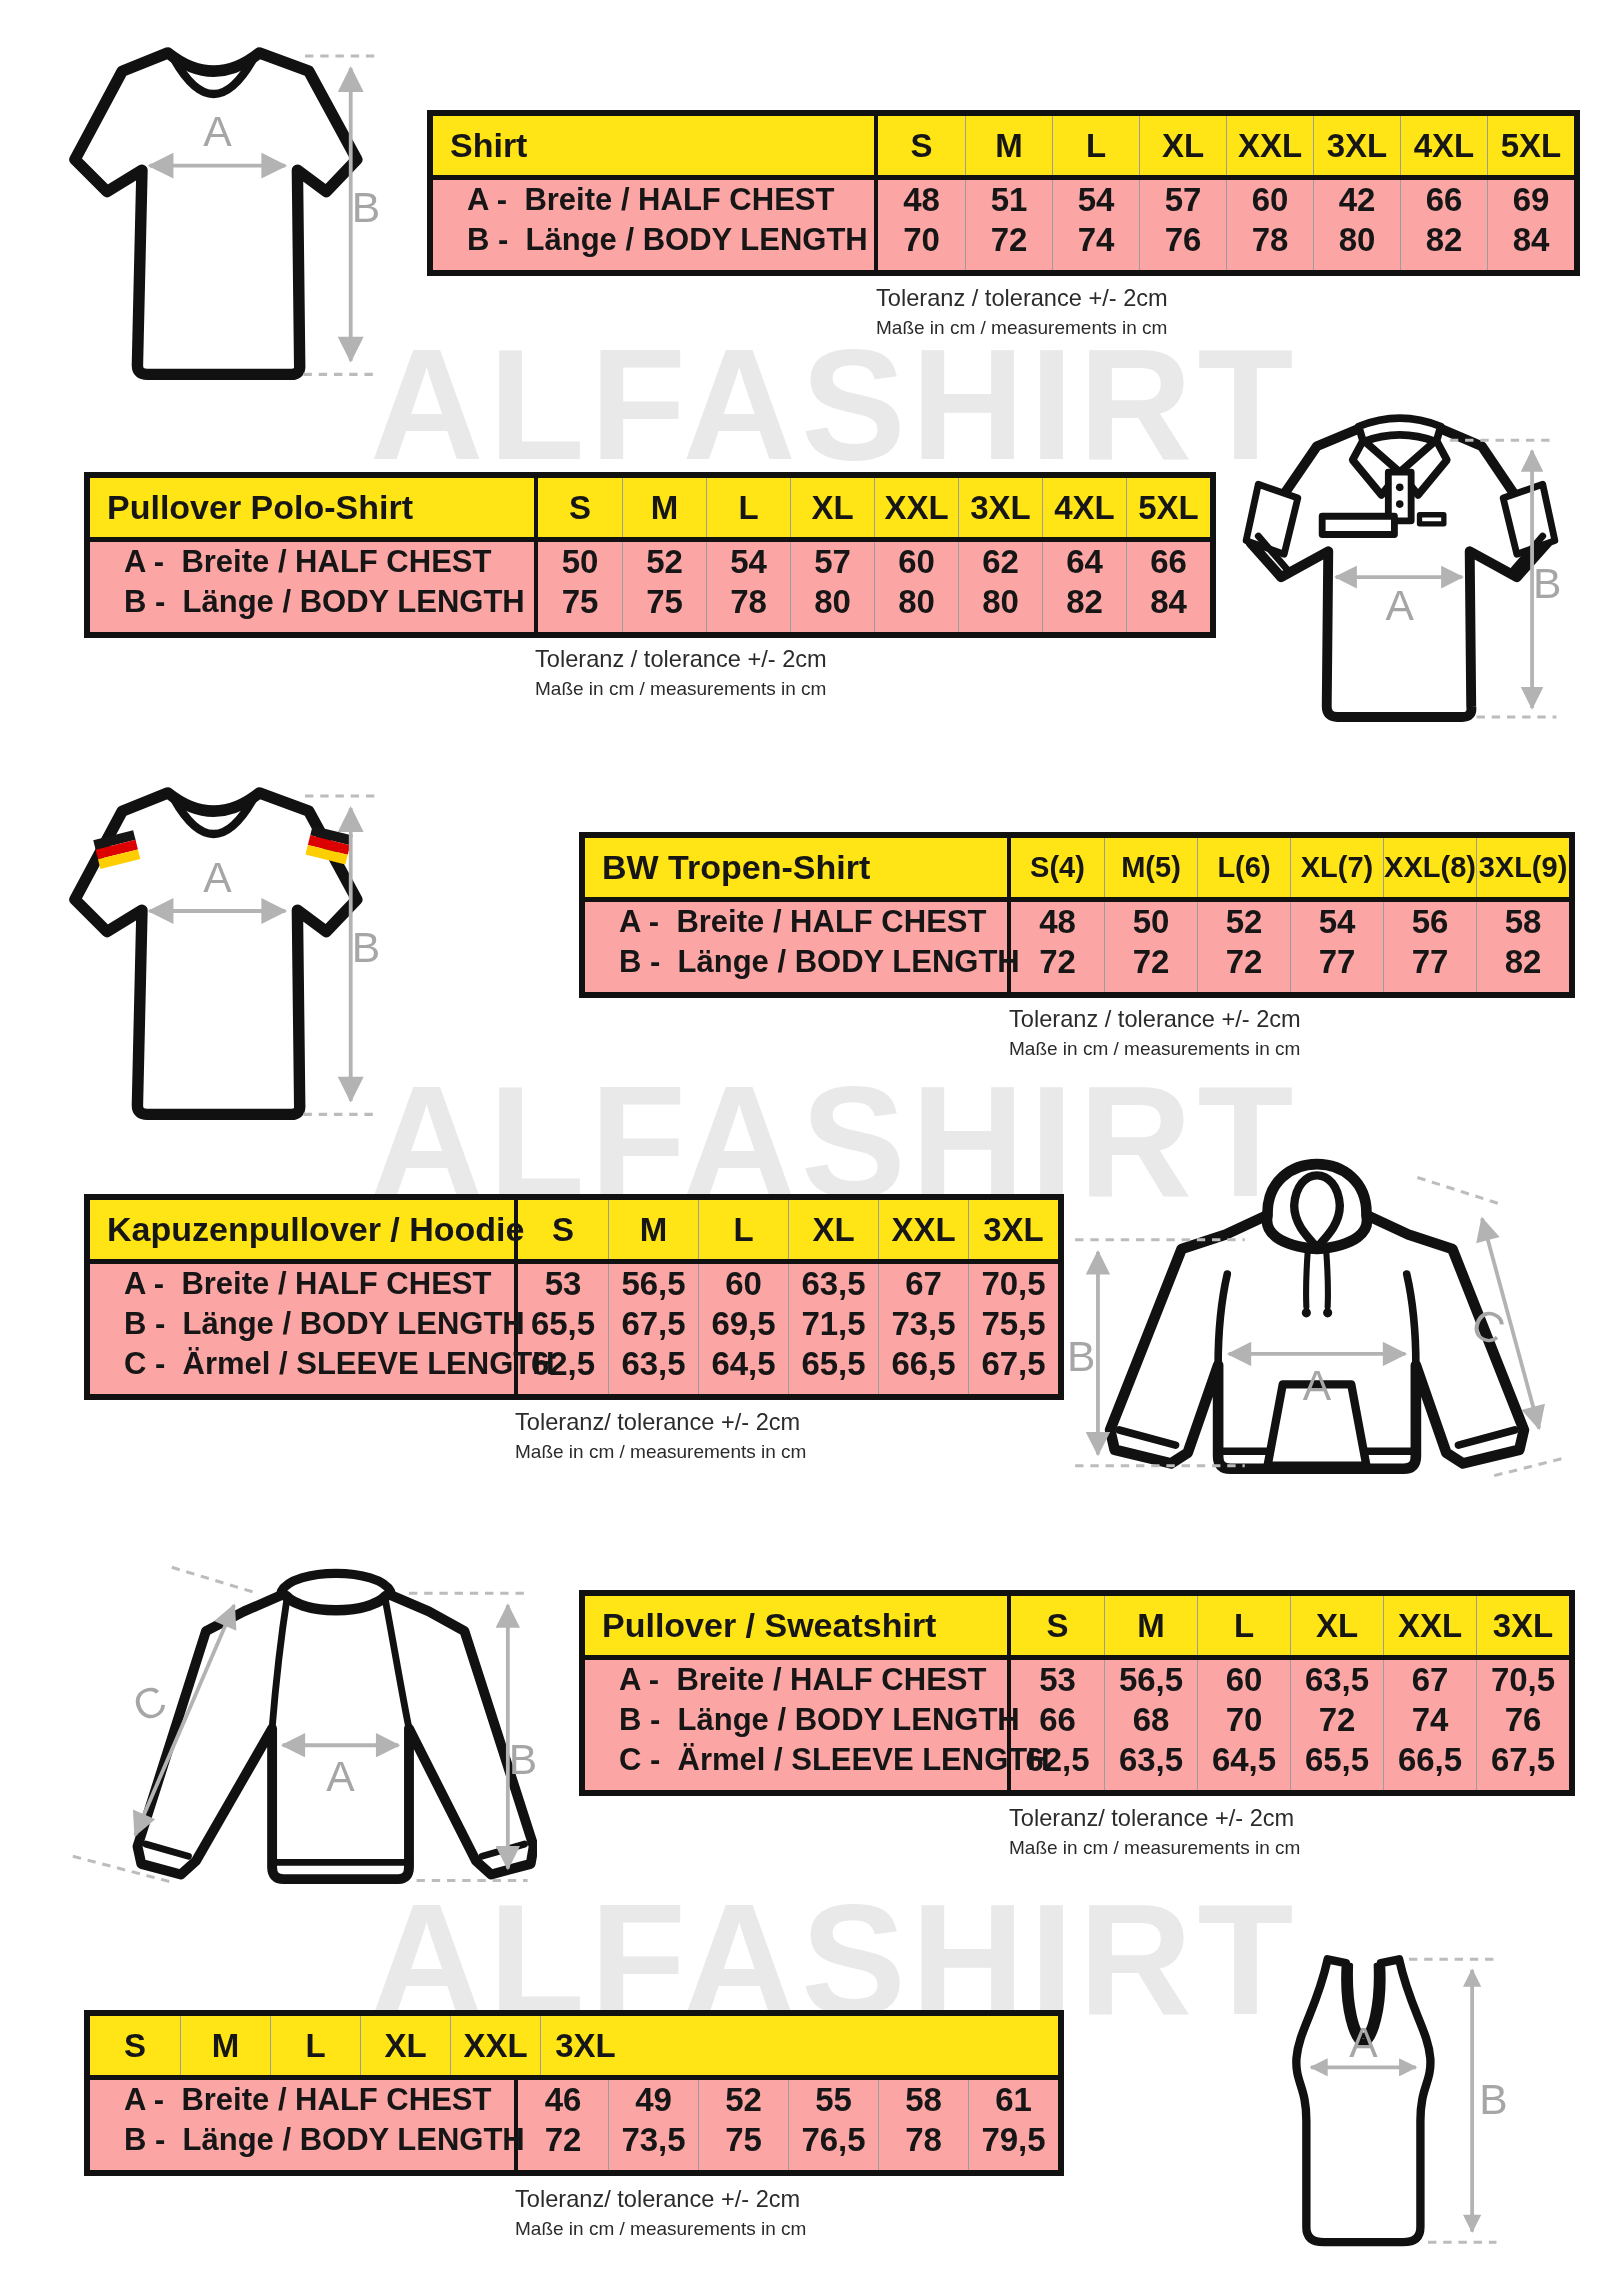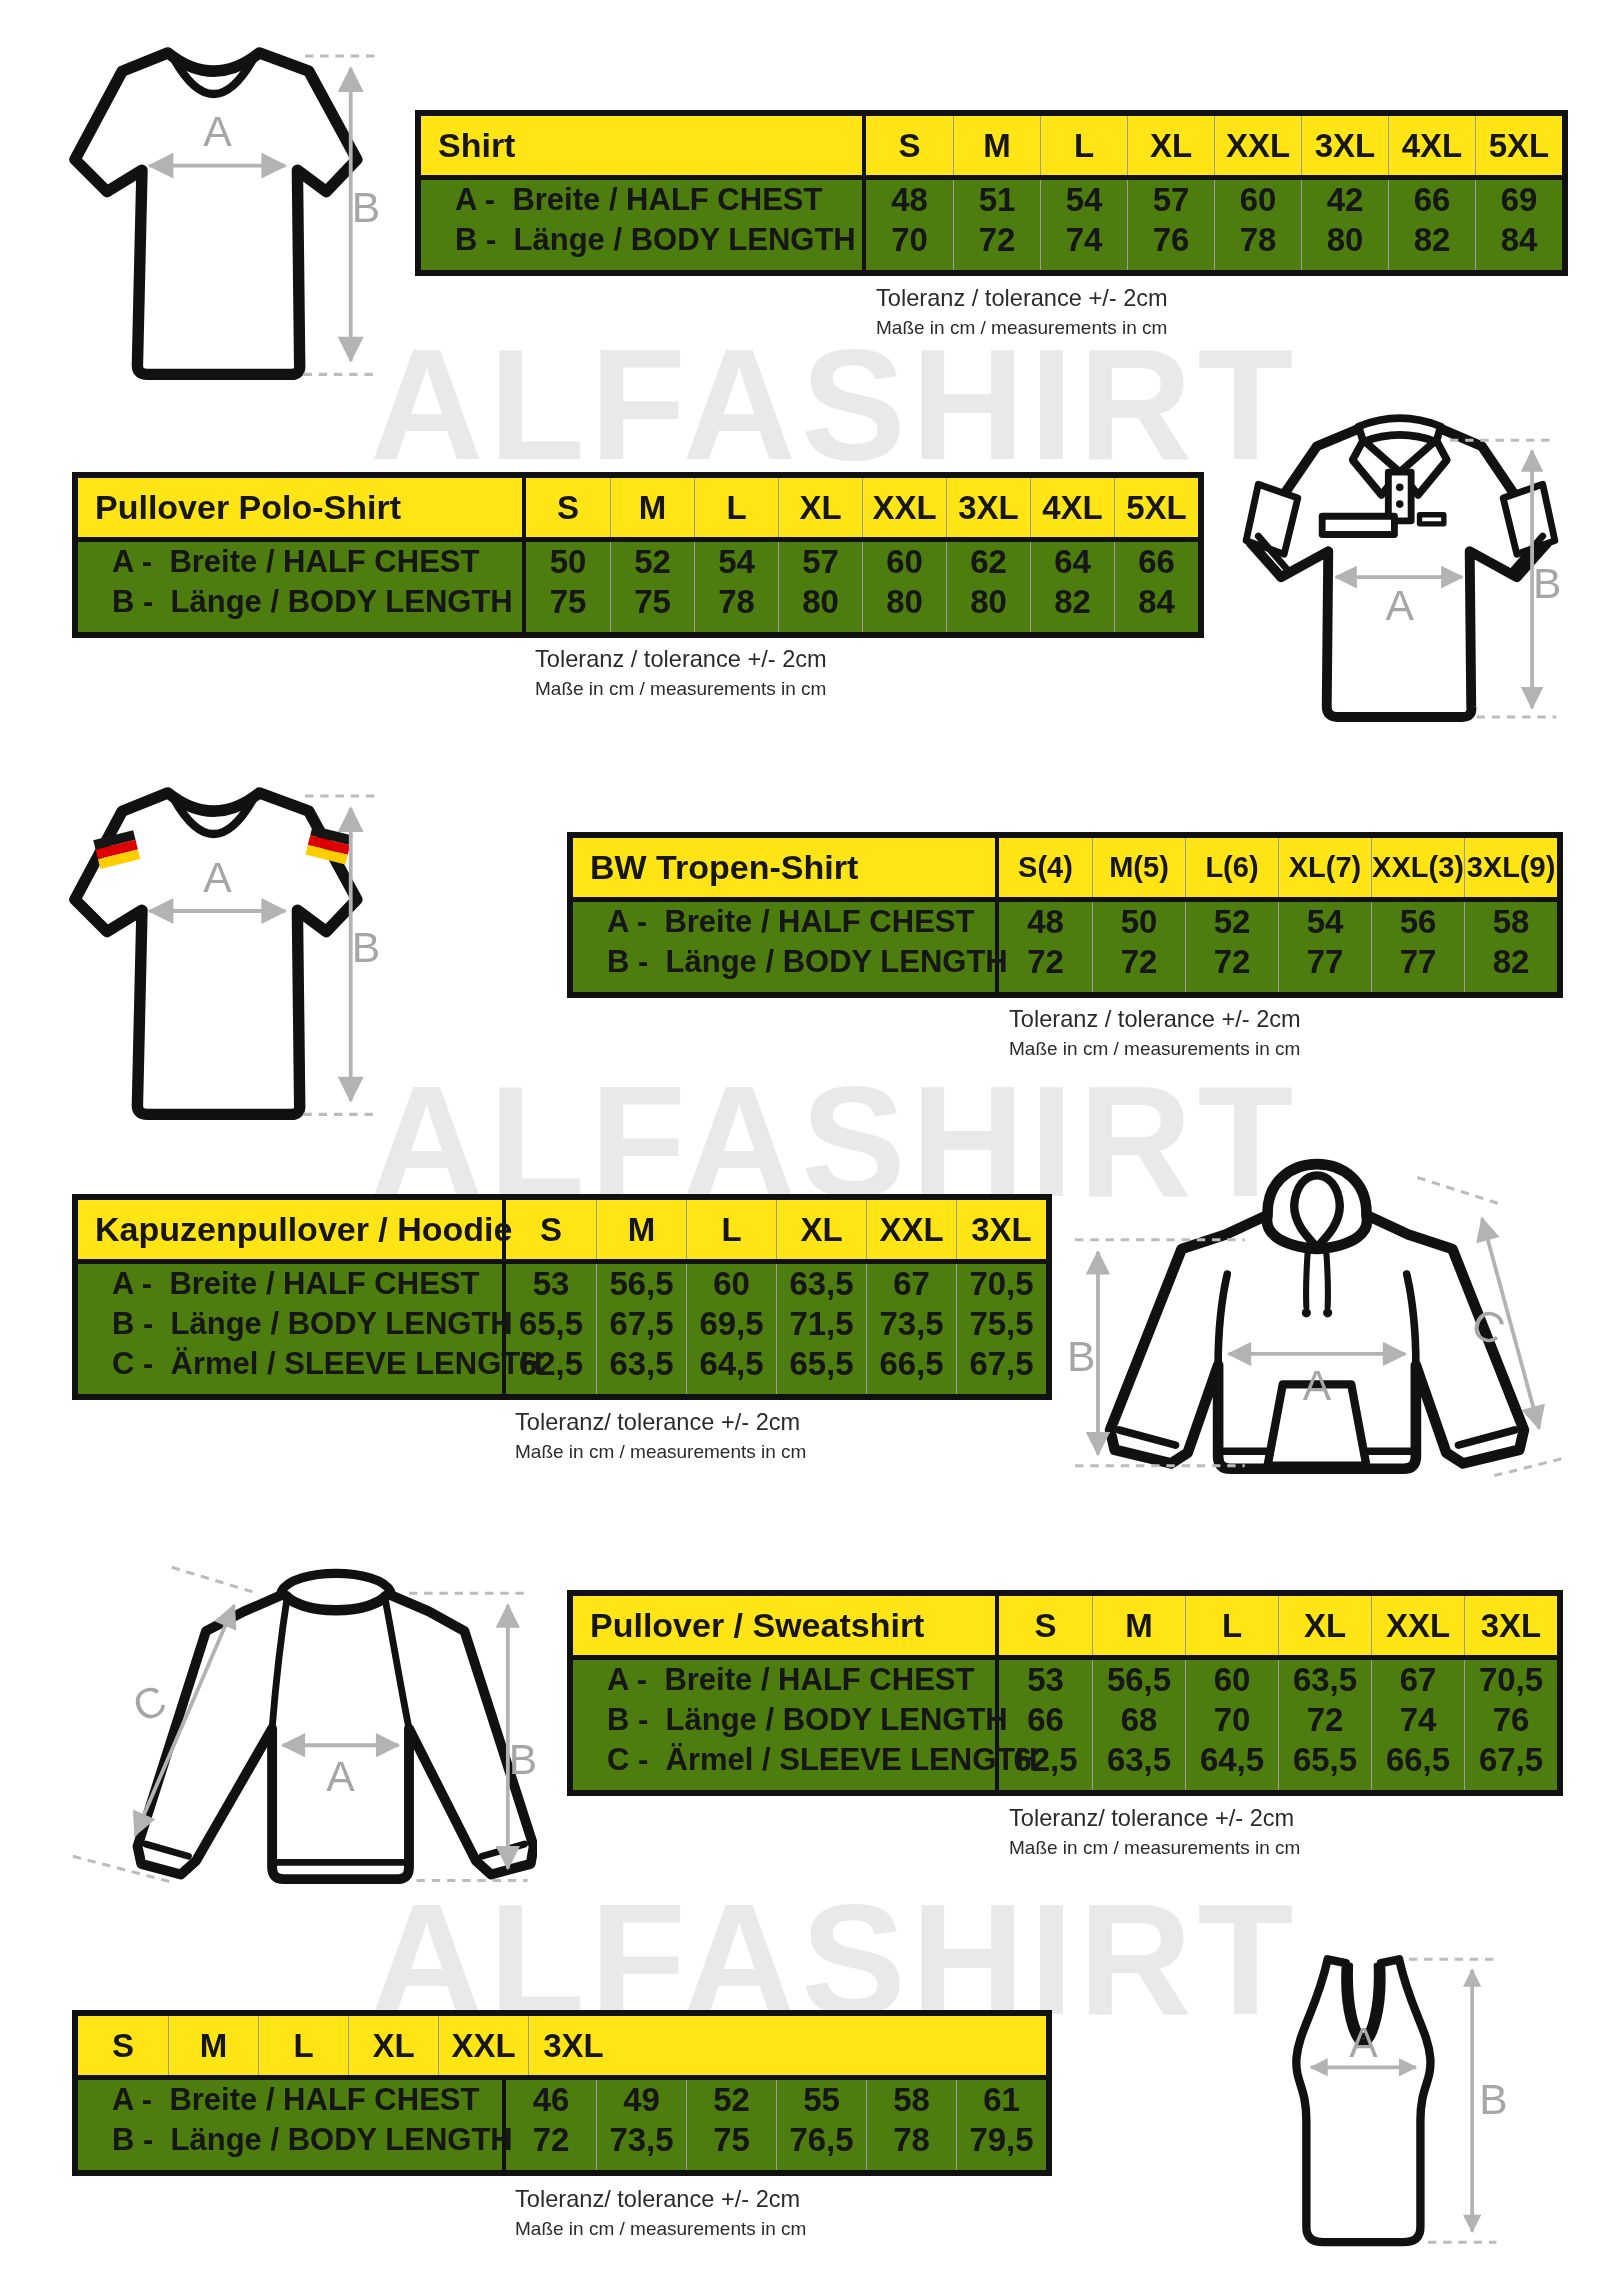--- a/index.html
+++ b/index.html
@@ -5,21 +5,21 @@
   html,body{margin:0;padding:0;background:#fff;}
   #canvas{position:relative;width:1616px;height:2284px;background:#ffffff;overflow:hidden;
           font-family:"Liberation Sans",sans-serif;}
 
   
   .watermark{position:absolute;left:344px;font-weight:bold;font-size:157px;line-height:1;
              letter-spacing:5.3px;color:#e9e9e9;white-space:nowrap;user-select:none;margin-left:26px;}
   #wm1{top:326px;} #wm2{top:1063px;} #wm3{top:1881px;}
 
   
-  .size-table{position:absolute;border:6px solid #111;background:#4d7c0f;color:#161616;font-weight:bold;}
+  .size-table{position:absolute;border:6px solid #111;background:#fca5a5;color:#161616;font-weight:bold;margin-left:12px;}
   .thead-row{display:flex;background:#ffe416;border-bottom:5.3px solid #111;height:59px;}
   .title-cell{width:var(--lw);box-sizing:border-box;border-right:4.6px solid #111;
               display:flex;align-items:center;padding-left:17px;font-size:34px;white-space:pre;}
   .size-cell{width:var(--cw);box-sizing:border-box;border-left:1.5px solid #9c9c9c;
              display:flex;align-items:center;justify-content:center;font-size:33px;padding:0 2.3px;}
   .size-cell.first{border-left:none;}
   .data-row{display:flex;height:40px;}
   .spacer-row{display:flex;height:10px;}
   .label-cell{width:var(--lw);box-sizing:border-box;border-right:4.6px solid #111;
               display:flex;align-items:center;padding-left:34px;font-size:31px;white-space:pre;}
@@ -324,21 +324,21 @@
         </div>
       </div>
     </div>
   <div class="size-table" id="table-tropen">
       <div class="thead-row">
         <div class="title-cell">BW Tropen-Shirt</div>
         <div class="size-cell first">S(4)</div>
         <div class="size-cell">M(5)</div>
         <div class="size-cell">L(6)</div>
         <div class="size-cell">XL(7)</div>
-        <div class="size-cell">XXL(3)</div>
+        <div class="size-cell">XXL(8)</div>
         <div class="size-cell">3XL(9)</div>
       </div>
       <div class="tbody-wrap">
         <div class="data-row">
           <div class="label-cell">A -  Breite / HALF CHEST</div>
           <div class="value-cell first">48</div>
           <div class="value-cell">50</div>
           <div class="value-cell">52</div>
           <div class="value-cell">54</div>
           <div class="value-cell">56</div>

